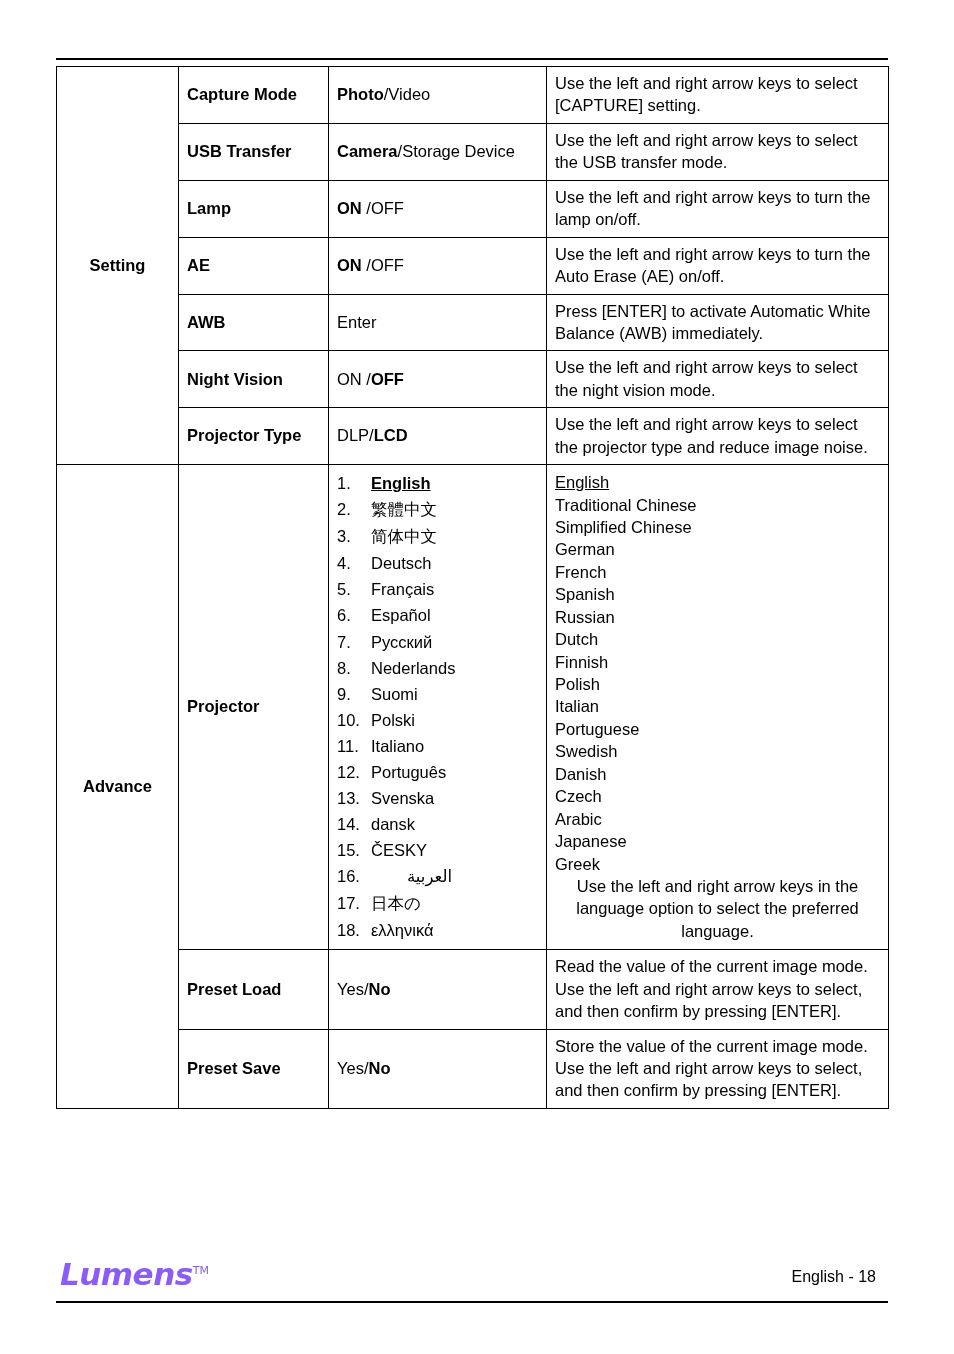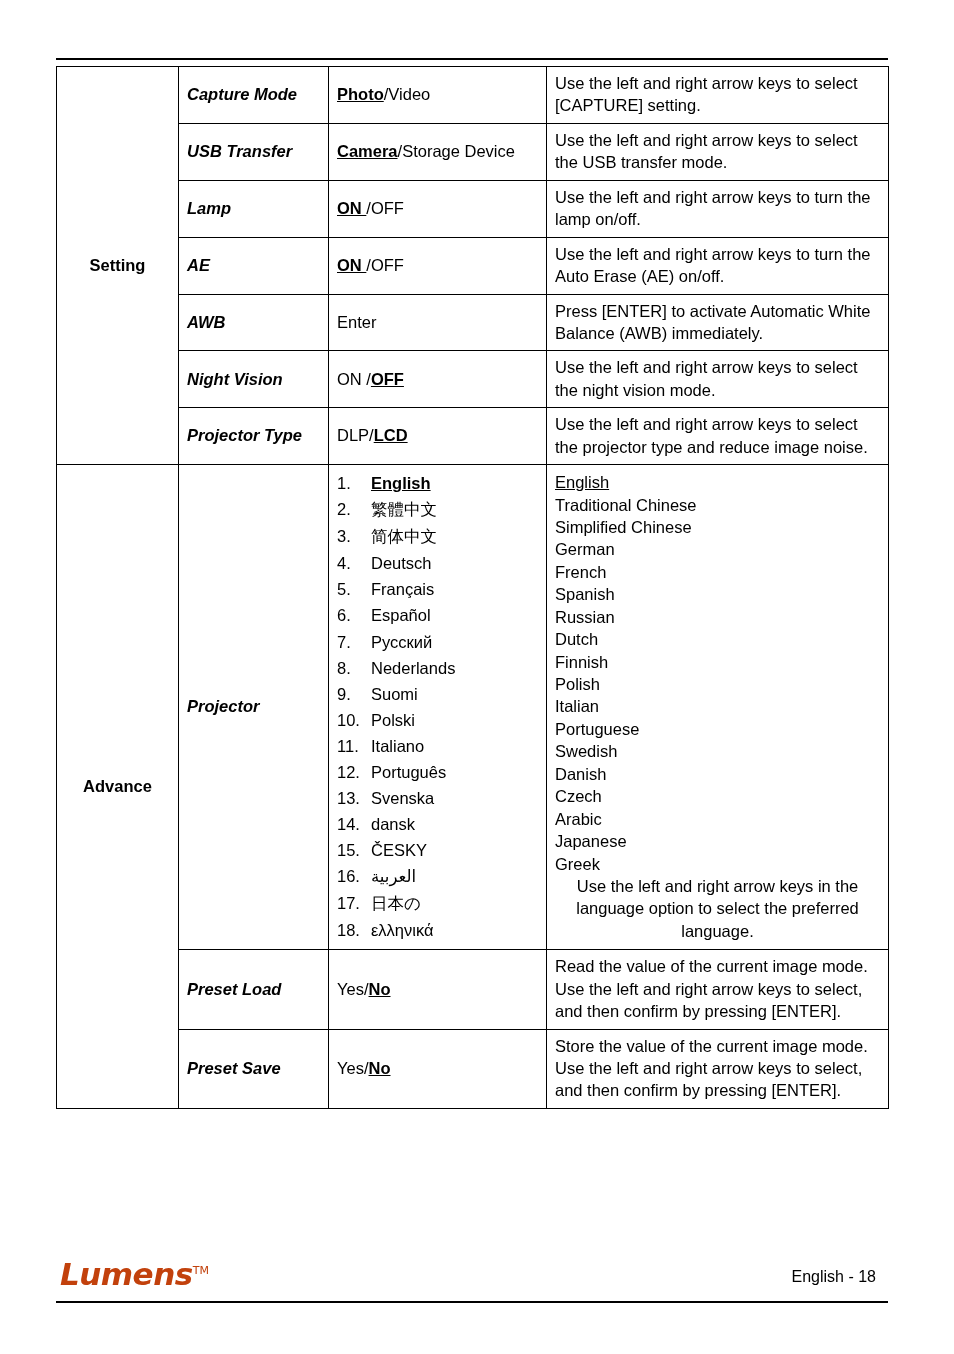--- a/index.html
+++ b/index.html
@@ -53,33 +53,32 @@
 
   td.section {
     text-align: center;
     font-weight: bold;
     font-size: 17px;
   }
   td.param {
     font-weight: bold;
     font-size: 17px;
     padding-left: 8px;
-    font-style: italic;
   }
   td.value {
     font-size: 16.5px;
   }
   td.desc {
     font-size: 16.5px;
     vertical-align: top;
     padding-top: 7px;
   }
   td.desc.mid { vertical-align: middle; }
 
-  b.u { font-weight: bold; text-decoration: underline; }
+  b.u { font-weight: bold; }
 
   
   td.langcell {
     vertical-align: middle;
     padding-top: 10px;
     padding-bottom: 10px;
   }
   ol.langlist {
     margin: 0;
     padding: 0;
@@ -91,21 +90,21 @@
     white-space: nowrap;
   }
   ol.langlist li .num {
     display: inline-block;
     width: 34px;
     text-align: left;
   }
   ol.langlist li .nm { display: inline-block; }
   ol.langlist li.first .nm { font-weight: bold; text-decoration: underline; }
   ol.langlist li.cjk .nm { font-family: "DejaVu Sans", sans-serif; }
-  ol.langlist li.rtl .nm { font-family: "DejaVu Sans", sans-serif; direction: rtl; }
+  ol.langlist li.rtl .nm { font-family: "DejaVu Sans", sans-serif; direction: rtl; margin-left: 36px; }
 
   td.langdesc {
     vertical-align: top;
     padding-top: 9px;
     font-size: 16.5px;
     line-height: 1.56;
   }
   .langdesc .nmline { display: block; }
   .langdesc .nmline.ul { text-decoration: underline; display: inline-block; }
   .langdesc .tail { display: block; margin-top: 0px; text-align: center; }
@@ -120,21 +119,21 @@
   }
   .logo {
     position: absolute;
     left: 4px;
     top: 0px;
     font-family: "DejaVu Sans", sans-serif;
     font-weight: bold;
     font-style: italic;
     font-size: 31px;
     letter-spacing: -0.5px;
-    color: #c2410c;
+    color: #8b5cf6;
   }
   .logo .tm {
     font-size: 11px;
     font-style: normal;
     font-weight: normal;
     vertical-align: super;
     letter-spacing: 0;
   }
   .pagenum {
     position: absolute;

